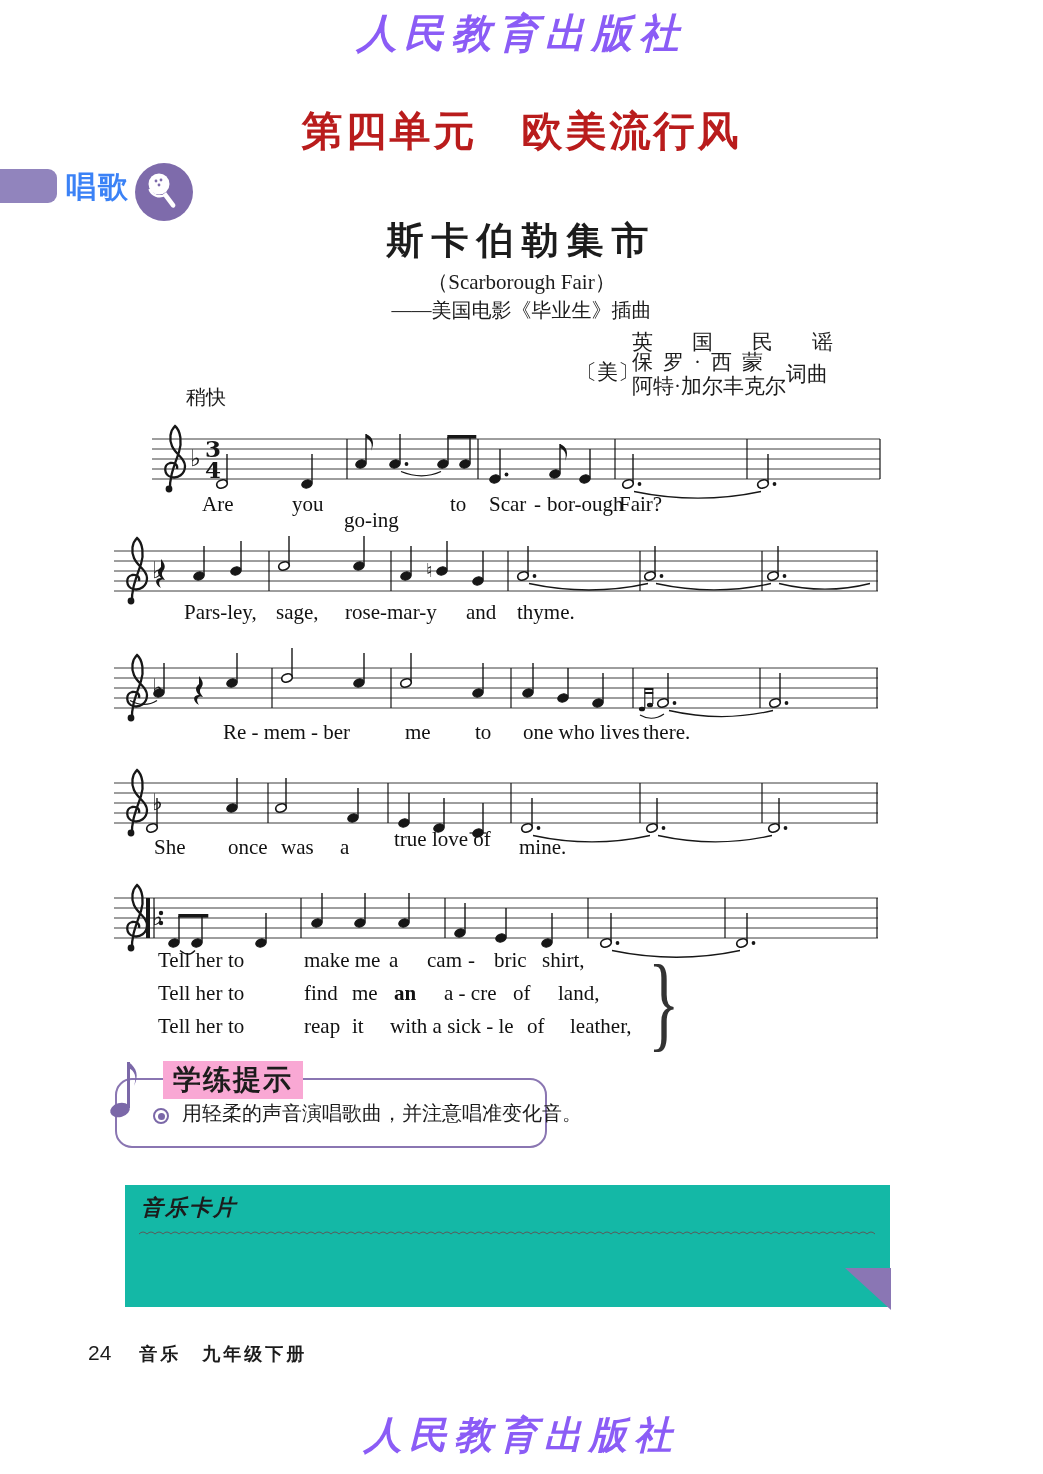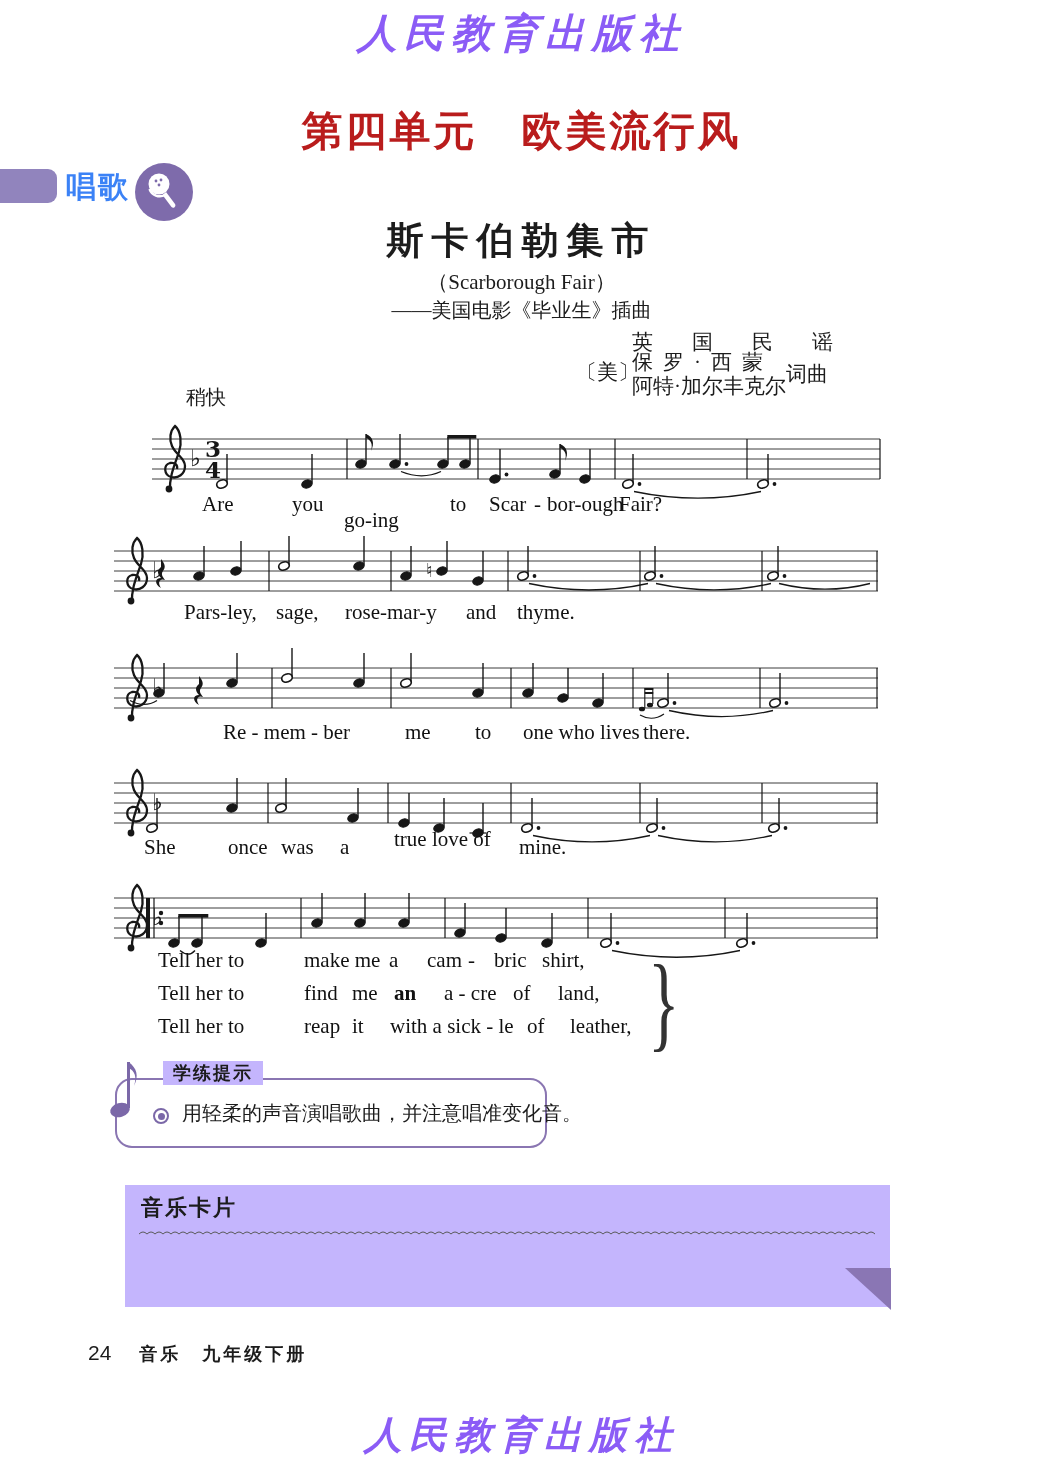--- a/index.html
+++ b/index.html
@@ -22,26 +22,26 @@
   .song-sub{width:100%;text-align:center;font-size:20px;font-family:"Liberation Serif",serif;}
   .credit{font-family:"Liberation Serif",serif;font-size:21px;white-space:nowrap;}
   .tempo{left:186px;top:384px;font-size:20px;font-family:"Liberation Serif",serif;}
   .staff{position:absolute;overflow:visible;}
   .lyric{position:absolute;font-family:"Liberation Serif","DejaVu Serif",serif;font-size:21px;
          white-space:pre;color:#111;}
   .brace{left:648px;top:942px;font-size:106px;font-family:"Liberation Serif",serif;color:#333;
          transform:scaleX(.62);transform-origin:left top;font-weight:400;}
   
   .hint-box{left:115px;top:1078px;width:428px;height:66px;border:2.5px solid #8a76b2;border-radius:17px;}
-  .hint-title{left:163px;top:1061px;font-size:18px;font-weight:bold;background:#c4b5fd;padding:0 10px;letter-spacing:2px;}
+  .hint-title{left:163px;top:1061px;font-size:28px;font-weight:bold;background:#f9a8d4;padding:0 10px;letter-spacing:2px;}
   .hint-bullet{left:153px;top:1108px;width:12px;height:12px;border:2px solid #7b68a8;border-radius:50%;}
   .hint-bullet i{position:absolute;left:2.5px;top:2.5px;width:7px;height:7px;border-radius:50%;background:#7b68a8;}
   .hint-text{left:182px;top:1100px;font-size:20px;}
   
-  .card{left:125px;top:1185px;width:765px;height:122px;background:#c4b5fd;}
+  .card{left:125px;top:1185px;width:765px;height:122px;background:#14b8a6;font-style:italic;}
   .card-title{left:16px;top:8px;font-size:22px;font-weight:bold;letter-spacing:2px;position:absolute;}
   .card-wave{left:14px;top:45px;position:absolute;}
   .card-body{left:16px;top:56px;width:733px;position:absolute;font-size:20px;line-height:33px;
              font-family:"Liberation Serif",serif;}
   .card-term{font-weight:bold;font-family:"Liberation Sans",sans-serif;}
   .card-fold{left:845px;top:1268px;width:46px;height:42px;background:#8a76b4;
              clip-path:polygon(0 0,100% 0,100% 100%);}
   .footer{left:88px;top:1341px;font-size:21px;}
   .footer b{font-size:18px;font-weight:bold;margin-left:28px;letter-spacing:3px;}
 </style>
@@ -439,21 +439,21 @@
       <div class="lyric" style="left: 184px; top: 600px;">Pars-ley,</div>
       <div class="lyric" style="left: 276px; top: 600px;">sage,</div>
       <div class="lyric" style="left: 345px; top: 600px;">rose-mar-y</div>
       <div class="lyric" style="left: 466px; top: 600px;">and</div>
       <div class="lyric" style="left: 517px; top: 600px;">thyme.</div>
       <div class="lyric" style="left: 223px; top: 720px;">Re - mem - ber</div>
       <div class="lyric" style="left: 405px; top: 720px;">me</div>
       <div class="lyric" style="left: 475px; top: 720px;">to</div>
       <div class="lyric" style="left: 523px; top: 720px;">one who lives</div>
       <div class="lyric" style="left: 643px; top: 720px;">there.</div>
-      <div class="lyric" style="left: 144px; top: 835px;">She</div>
+      <div class="lyric" style="left: 154px; top: 835px;">She</div>
       <div class="lyric" style="left: 228px; top: 835px;">once</div>
       <div class="lyric" style="left: 281px; top: 835px;">was</div>
       <div class="lyric" style="left: 340px; top: 835px;">a</div>
       <div class="lyric" style="left: 394px; top: 827px; text-align: right;">true love of</div>
       <div class="lyric" style="left: 519px; top: 835px;">mine.</div>
       <div class="lyric" style="left: 158px; top: 948px;">Tell her</div>
       <div class="lyric" style="left: 228px; top: 948px;">to</div>
       <div class="lyric" style="left: 304px; top: 948px;">make me</div>
       <div class="lyric" style="left: 389px; top: 948px;">a</div>
       <div class="lyric" style="left: 427px; top: 948px;">cam</div>

